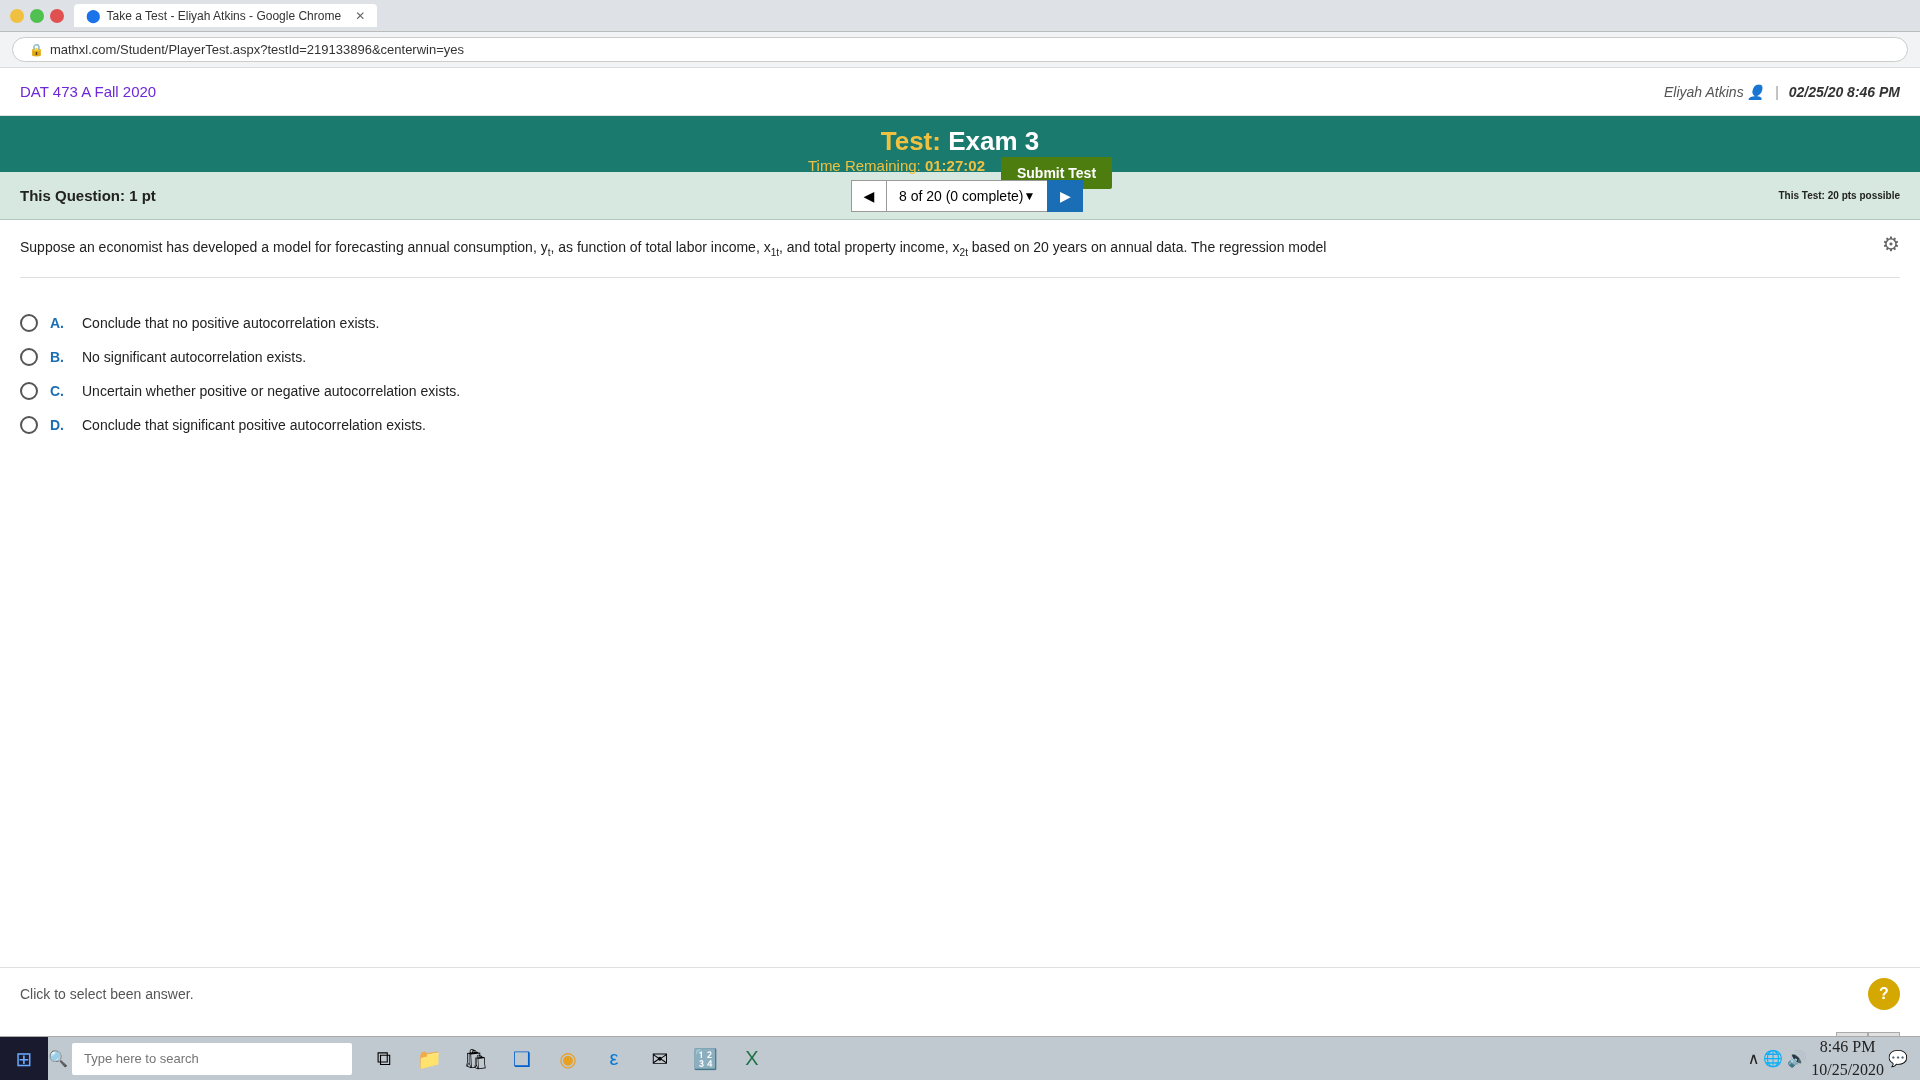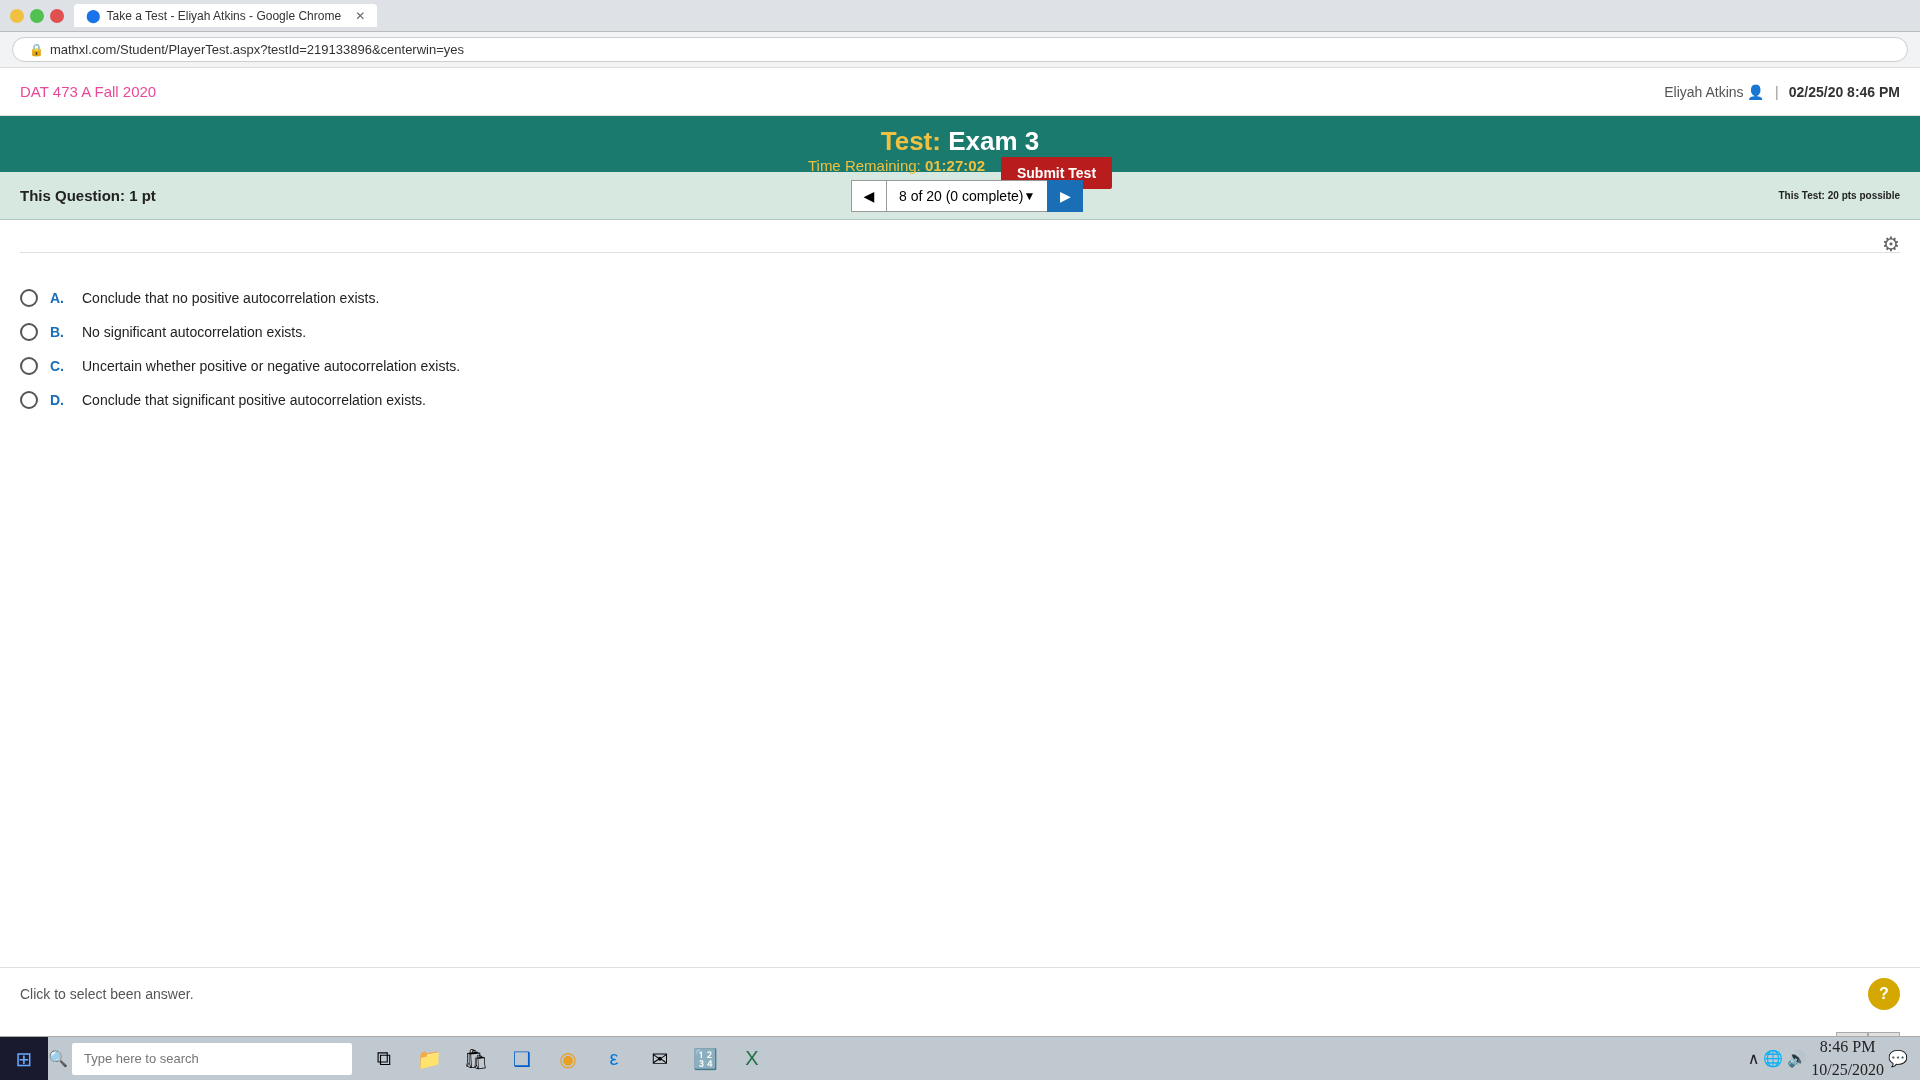--- a/index.html
+++ b/index.html
@@ -61,22 +61,22 @@
     
     .app-header {
       background: #fff;
       padding: 8px 20px;
       display: flex;
       align-items: center;
       justify-content: space-between;
       border-bottom: 1px solid #e0e0e0;
       height: 48px;
     }
-    .app-title { font-size: 15px; color: #ec4899; font-weight: normal; }
-    .user-info { display: flex; align-items: center; gap: 10px; font-size: 14px; color: #555; }
+    .app-title { font-size: 15px; color: #6d28d9; font-weight: normal; }
+    .user-info { display: flex; align-items: center; gap: 10px; font-size: 14px; color: #555; font-style: italic; }
     .user-name { display: flex; align-items: center; gap: 4px; }
     .separator { color: #999; }
     .timestamp { font-size: 14px; color: #333; font-weight: bold; }
 
     
     .test-banner {
       background: #1a7a6e;
       padding: 10px 20px;
       display: flex;
       align-items: center;
@@ -85,21 +85,21 @@
       flex-direction: column;
     }
     .test-title { font-size: 26px; color: #fff; }
     .test-title span.label { color: #f0c040; font-weight: bold; }
     .test-title span.name { color: #fff; font-weight: bold; }
     .test-header-right { display: flex; align-items: flex-start; gap: 16px; }
     .time-remaining { color: #f0c040; font-size: 15px; }
     .time-remaining span.label { font-weight: normal; }
     .time-remaining span.value { font-weight: bold; }
     .submit-btn {
-      background: #b91c1c;
+      background: #4d7c0f;
       color: #fff;
       border: none;
       padding: 8px 16px;
       font-size: 14px;
       font-weight: bold;
       cursor: pointer;
       border-radius: 2px;
     }
 
     
@@ -366,20 +366,23 @@
   <div class="this-test">
     <span>This Test:</span>
     <span>20 pts possible</span>
   </div>
 </div>
 
 <div class="content-area" style="position:relative;">
   <span class="gear-icon">⚙</span>
 
   <div class="question-text">
+    <p>
+      Suppose an economist has developed a model for forecasting annual consumption, y<sub>t</sub>, as function of total labor income, x<sub>1t</sub>, and total property income, x<sub>2t</sub> based on 20 years on annual data. The regression model
+    </p>
   </div>
 
   <div class="answer-options">
 
     <div class="answer-option">
       <div class="radio-circle"></div>
       <span class="option-letter">A.</span>
       <span class="option-text">Conclude that no positive autocorrelation exists.</span>
     </div>
 

